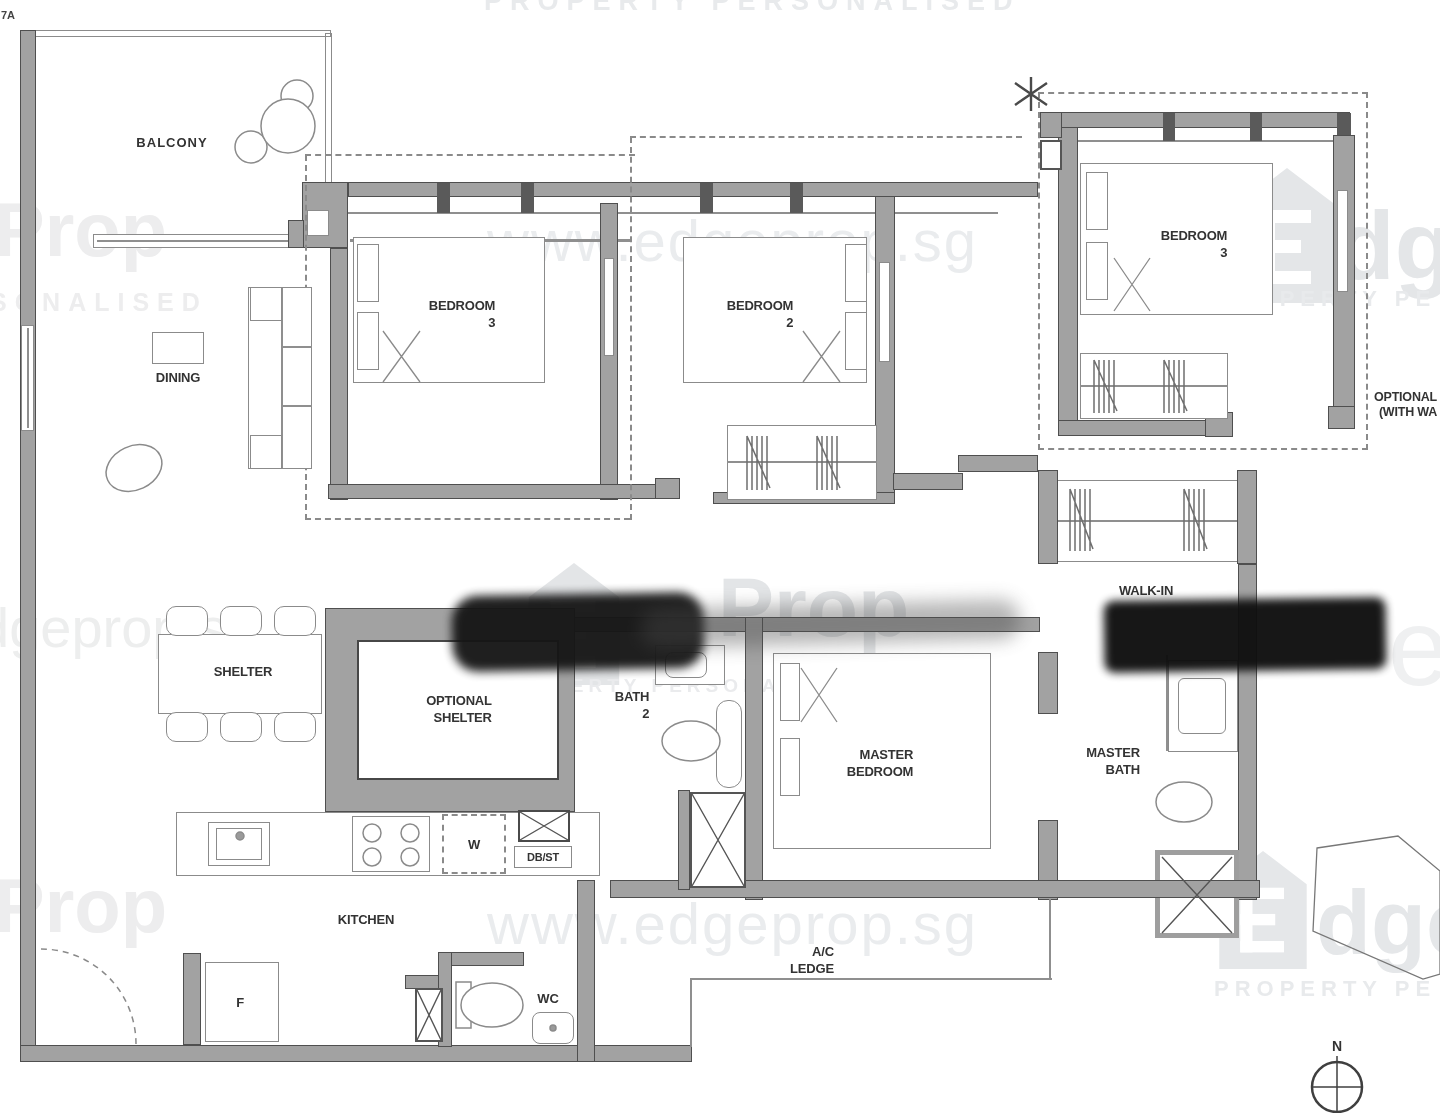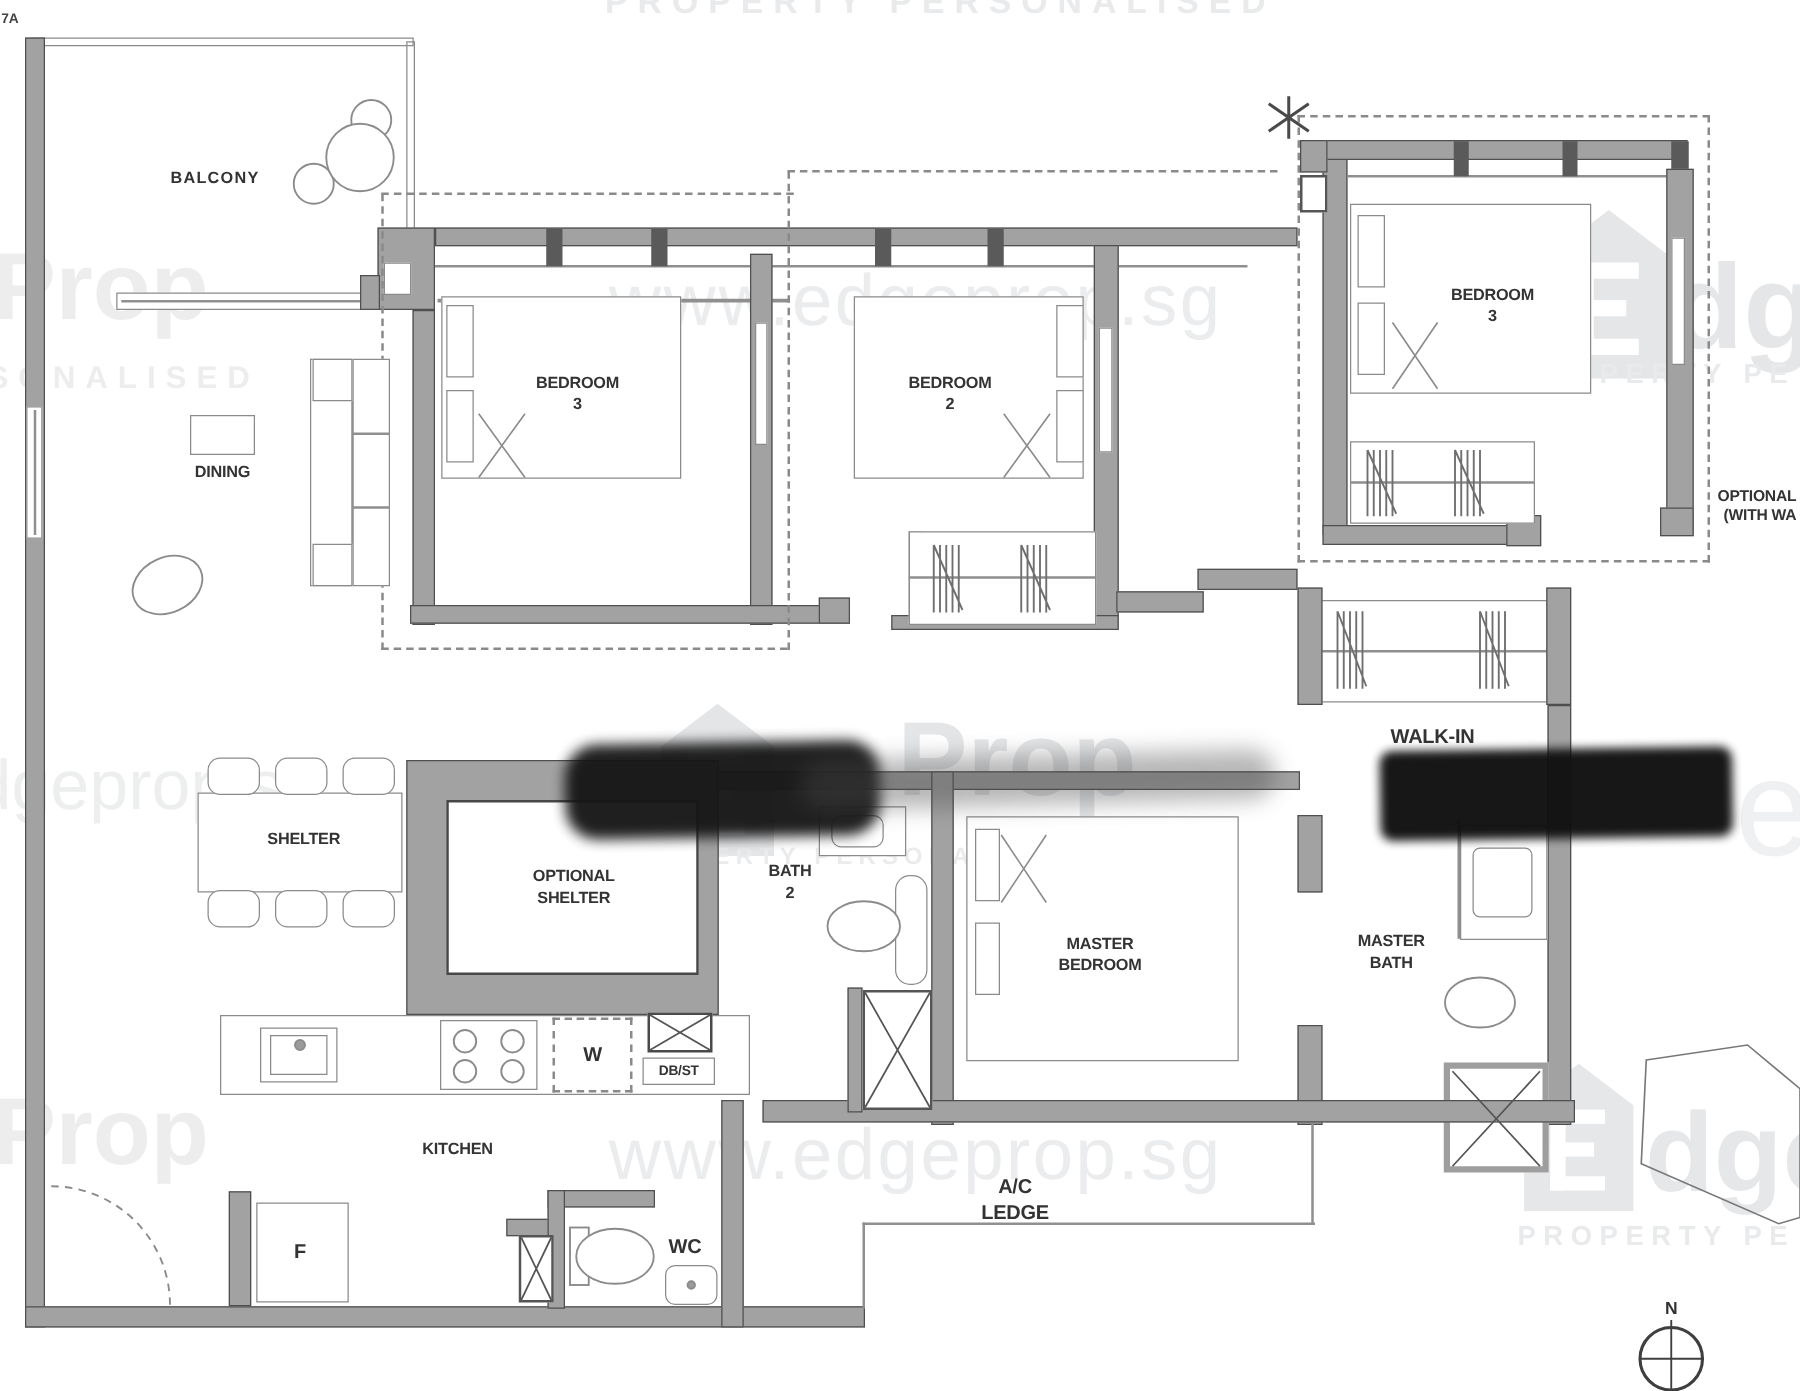--- a/index.html
+++ b/index.html
@@ -13,23 +13,23 @@
   .post{position:absolute;z-index:2;background:#5a5a5a;}
   .ln{position:absolute;z-index:2;background:#8f8f8f;}
   .furn{position:absolute;z-index:2;background:#fff;border:1px solid #8b8b8b;box-sizing:border-box;}
   .nofill{background:transparent;}
   .dh{position:absolute;z-index:2;height:0;border-top:2px dashed #8a8a8a;}
   .dv{position:absolute;z-index:2;width:0;border-left:2px dashed #8a8a8a;}
   .dbox{position:absolute;z-index:2;border:2px dashed #8a8a8a;box-sizing:border-box;}
   svg.overlay{position:absolute;left:0;top:0;z-index:3;pointer-events:none;}
   
   .lbl{position:absolute;z-index:4;transform:translate(-50%,-50%);font-weight:700;font-size:13px;
-       color:#333;letter-spacing:-0.2px;white-space:pre-line;text-align:center;line-height:1.3;}
+       color:#333;letter-spacing:-0.2px;white-space:pre-line;text-align:right;line-height:1.3;}
   .sm{font-size:11px;}
-  .md{font-size:16px;}
+  .md{font-size:13px;}
   .note{transform:none;text-align:right;font-size:12.5px;line-height:15px;}
   .corner{transform:none;font-size:11px;color:#444;}
   
   .redact{position:absolute;z-index:5;}
   
   .credit{position:absolute;z-index:6;left:0;top:971px;width:241px;height:43px;
           background:rgba(148,148,148,0.85);display:flex;align-items:center;}
   .credit span{color:#fff;font-size:19px;padding-left:12px;white-space:nowrap;}
 </style>
 </head>

